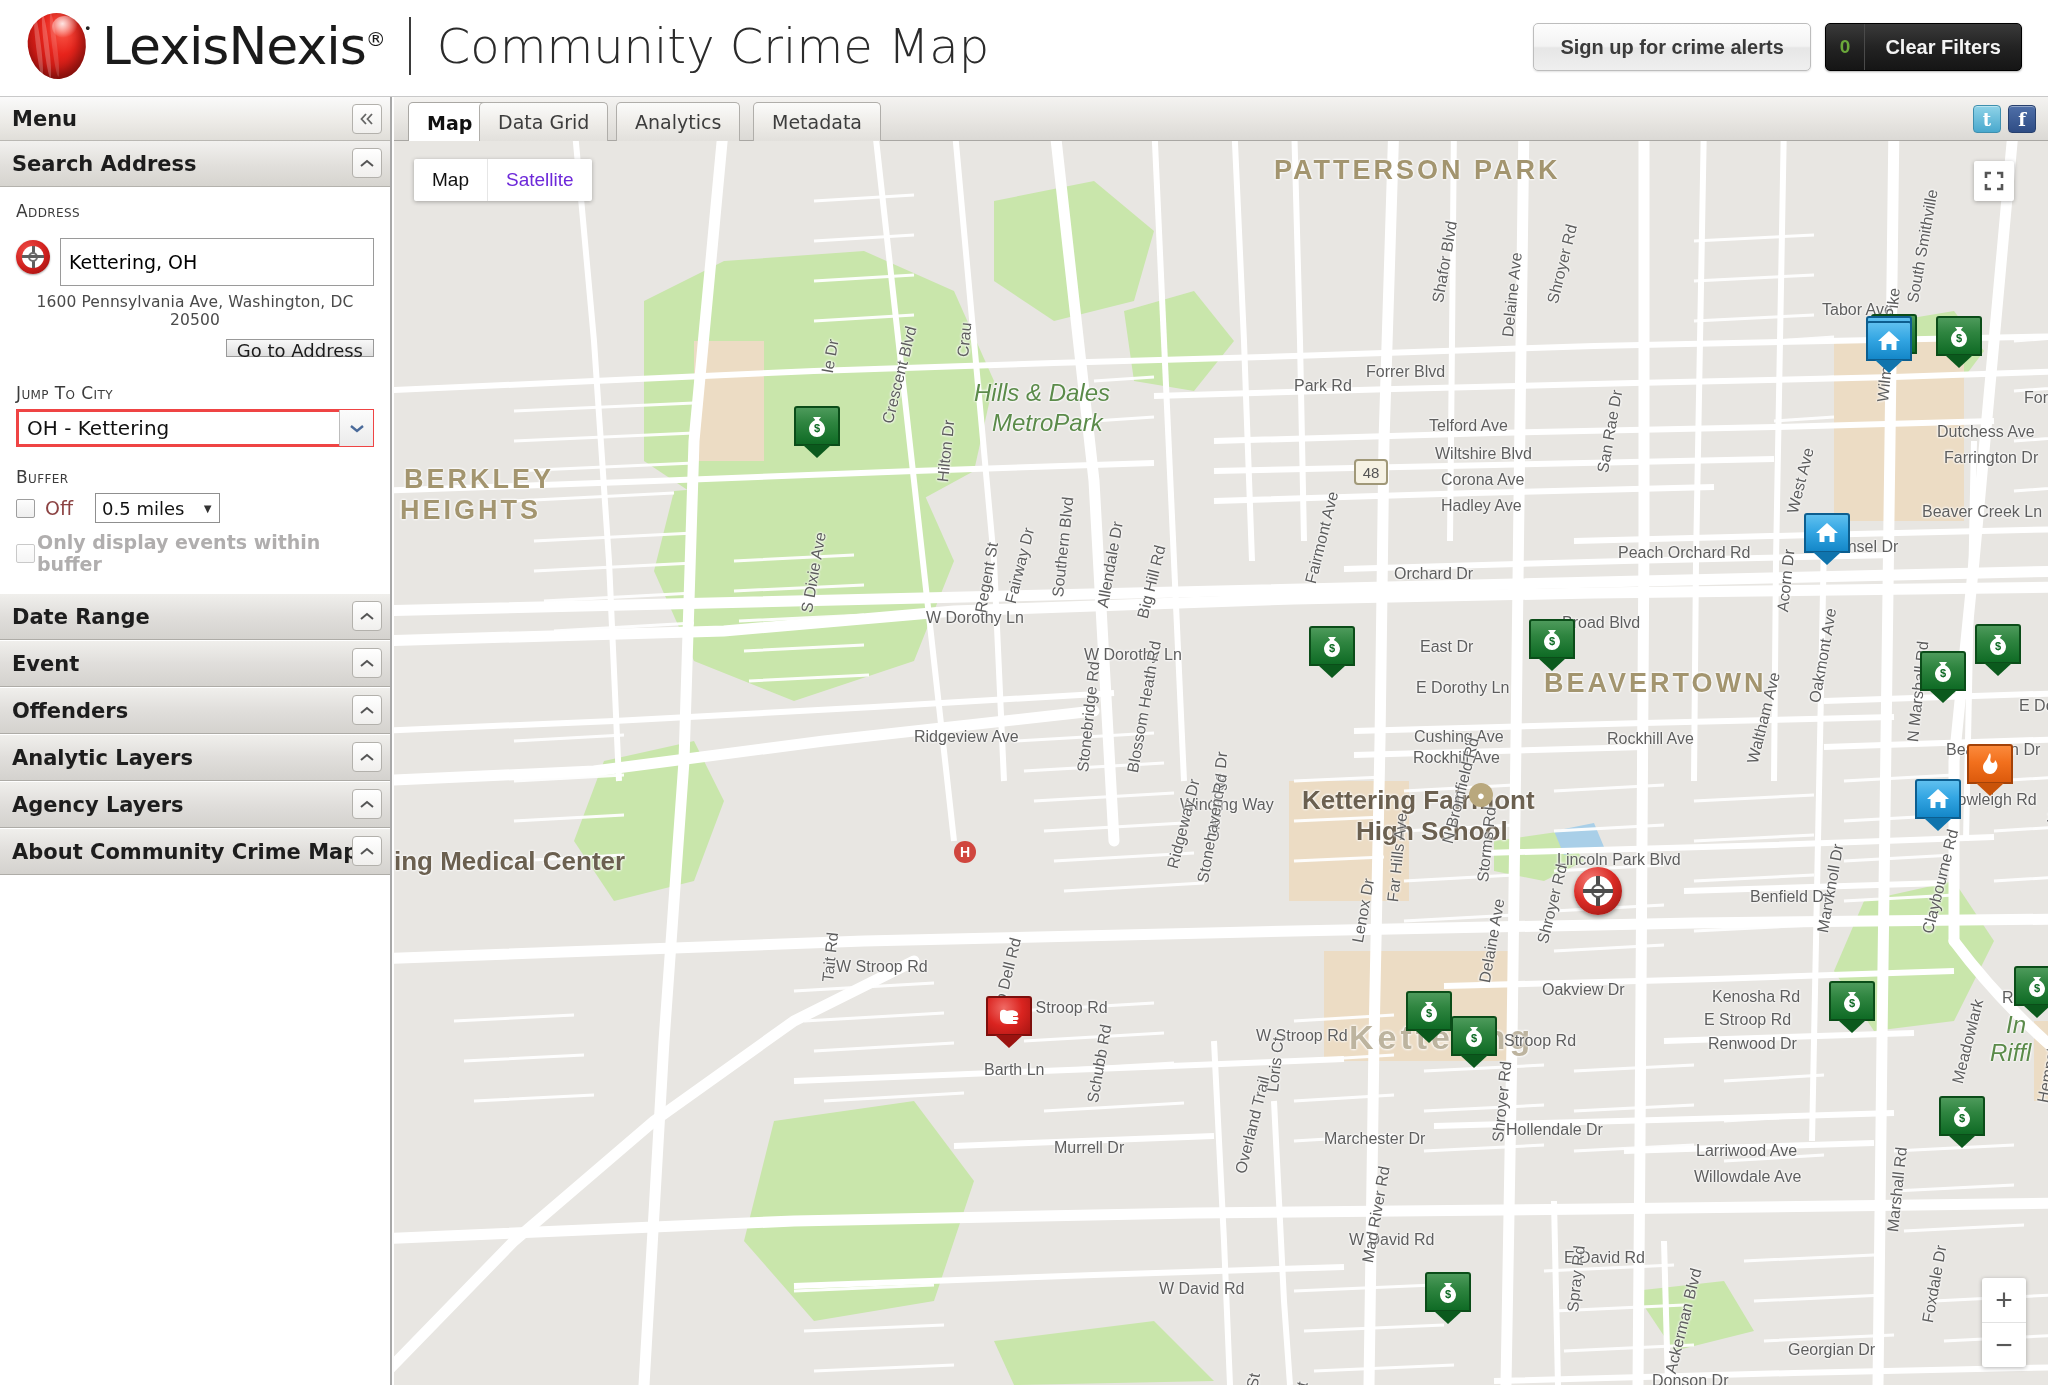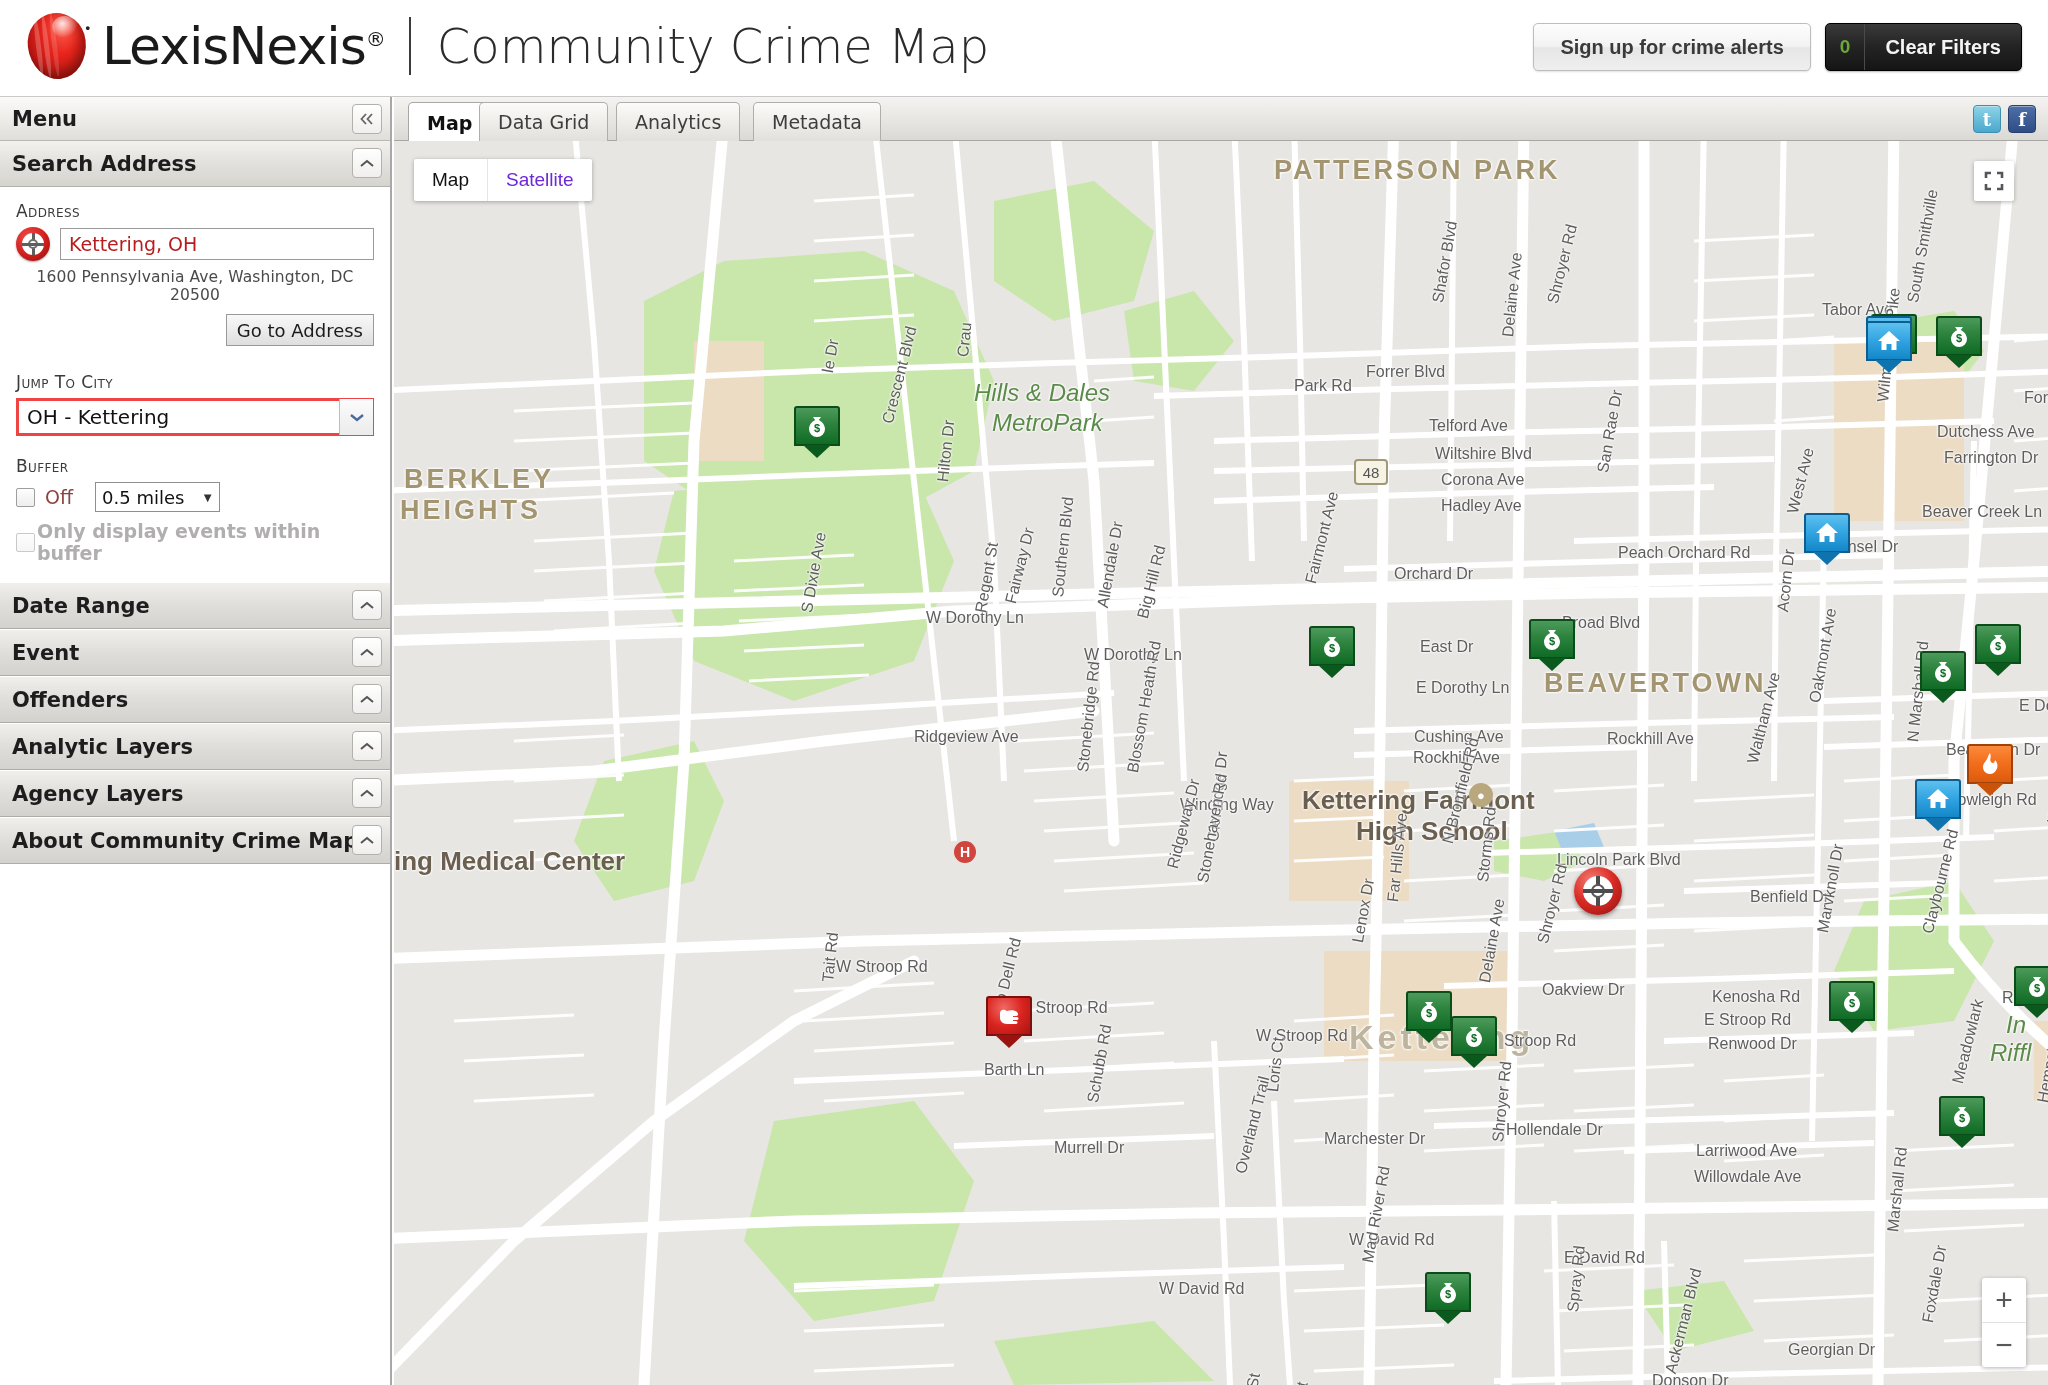--- a/index.html
+++ b/index.html
@@ -147,33 +147,34 @@
   .target-icon .inner:before, .target-icon .inner:after {
     content: ""; position: absolute; background: #5f5f5f;
   }
   .target-icon .inner:before { left: 9.5px; top: 0; width: 3px; height: 22px; }
   .target-icon .inner:after  { top: 9.5px; left: 0; height: 3px; width: 22px; }
   .target-icon .dot {
     position: absolute; left: 6px; top: 6px; width: 10px; height: 10px;
     border-radius: 50%; background: #fff; border: 2px solid #6f6f6f; box-sizing: border-box;
   }
   #address-input {
-    flex: 1; height: 32px; padding: 0 8px;
+    flex: 1; height: 48px; padding: 0 8px;
     border: 1px solid #9a9a9a; background: #fff;
-    font-size: 19px; color: #b91c1c;
+    font-size: 19px; color: #000000;
     font-family: "DejaVu Sans", sans-serif;
+    margin-top: 11px;
   }
   #address-hint {
     text-align: center; font-size: 15.5px; color: #4a4a4a;
     margin-top: 7px; letter-spacing: .1px;
     font-family: "DejaVu Sans", sans-serif;
   }
   #go-address {
     display: block; margin: 10px 0 0 auto;
-    height: 32px; padding: 0 10px;
+    height: 18px; padding: 0 10px;
     background: linear-gradient(to bottom, #f8f8f8 0%, #ececec 50%, #dedede 100%);
     border: 1px solid #999; font-size: 18px; color: #1b1b1b; cursor: pointer;
     font-family: "DejaVu Sans", sans-serif;
   }
   .section-gap { height: 26px; }
   .select-wrap { position: relative; width: 100%; }
   #jump-city {
     width: 100%; height: 38px;
     border: 3px solid #ef4444; background: #fff;
     font-size: 20px; color: #111; padding: 0 8px;

